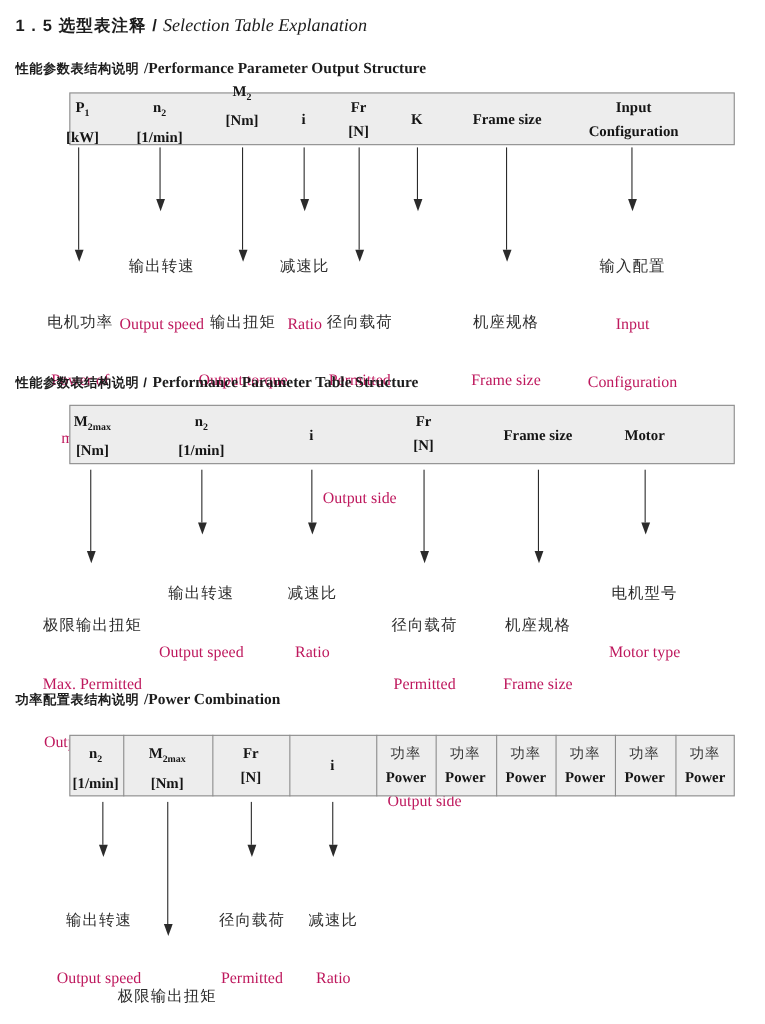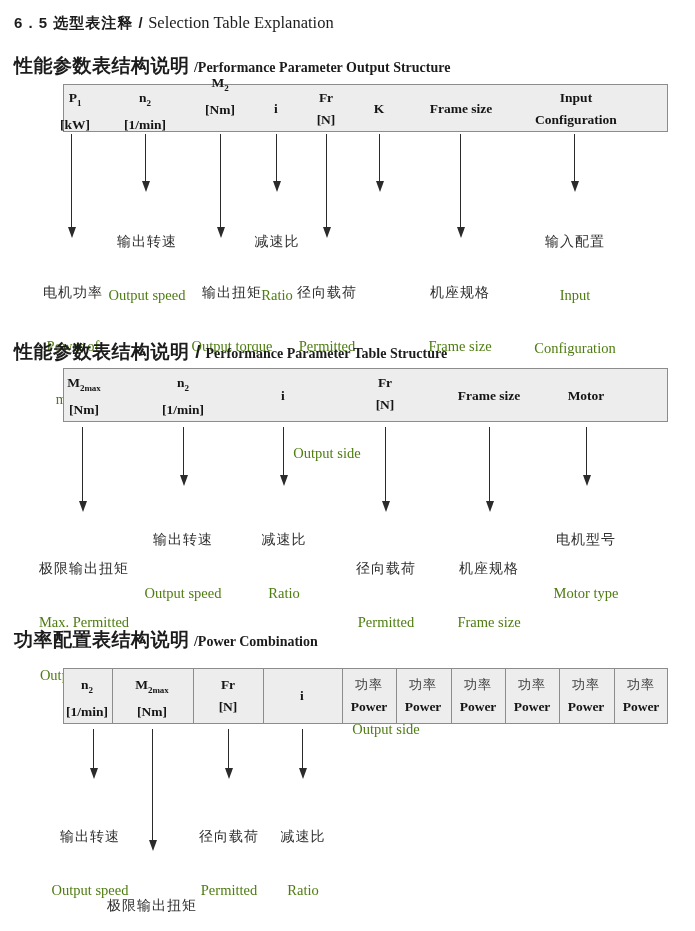--- a/index.html
+++ b/index.html
@@ -1,49 +1,49 @@
 <!DOCTYPE html>
 <html><head>
 <meta charset="utf-8">
 <style>
   html,body{margin:0;padding:0;background:#ffffff;}
   .page{position:relative;width:695px;height:931px;background:#ffffff;overflow:hidden;
         font-family:"Liberation Sans","DejaVu Sans",sans-serif;color:#1c1c1c;}
   .abs{position:absolute;}
   
   .title-cn{font-weight:bold;font-size:15px;letter-spacing:1px;}
-  .title-en{font-family:"Liberation Serif","DejaVu Serif",serif;font-size:16.5px;}
-  .head-cn{font-weight:bold;font-size:19px;letter-spacing:0.5px;}
+  .title-en{font-family:"Liberation Serif","DejaVu Serif",serif;font-size:16.5px;font-style:italic;}
+  .head-cn{font-weight:bold;font-size:12px;letter-spacing:0.5px;}
   .head-en{font-family:"Liberation Serif","DejaVu Serif",serif;font-weight:bold;font-size:14px;}
   
   .tbl{position:absolute;background:#ededed;border:1px solid #8c8c8c;box-sizing:border-box;}
   .vline{position:absolute;width:1px;background:#8c8c8c;}
   
   .hc{position:absolute;transform:translateX(-50%);text-align:center;white-space:nowrap;
       font-family:"Liberation Serif","DejaVu Serif",serif;font-weight:bold;font-size:13.5px;color:#151515;}
   .hc div{line-height:22px;}
   .hc sub{font-size:9px;}
   .pcn{font-family:"Liberation Sans","DejaVu Sans",sans-serif;font-weight:normal;font-size:13px;letter-spacing:1px;color:#3a3a3a;}
   
   .arrow{position:absolute;width:1.4px;background:#2b2b2b;}
   .arrow::after{content:"";position:absolute;left:50%;bottom:-11px;transform:translateX(-50%);
       border-left:4.6px solid transparent;border-right:4.6px solid transparent;border-top:11px solid #2b2b2b;}
   
   .callout{position:absolute;transform:translateX(-50%);text-align:center;white-space:pre;}
   .callout div{line-height:17.5px;}
   .cn{font-size:14px;letter-spacing:1px;color:#2e2e2e;}
-  .en{font-family:"Liberation Serif","DejaVu Serif",serif;font-size:14.5px;color:#4d7c0f;}
+  .en{font-family:"Liberation Serif","DejaVu Serif",serif;font-size:14.5px;color:#be185d;}
 </style>
 </head>
 <body>
 
 <div class="page">
 
   <div class="abs" style="left:14px;top:13px;">
-    <span class="title-cn">6 . 5 选型表注释 /</span>
+    <span class="title-cn">1 . 5 选型表注释 /</span>
     <span class="title-en">Selection Table Explanation</span>
   </div>
 
   <div class="abs" style="left:14px;top:53px;">
     <span class="head-cn">性能参数表结构说明</span>
     <span class="head-en">/Performance Parameter Output Structure</span>
   </div>
 
   <div class="tbl" style="left:63px;top:84px;width:605px;height:48px;"></div>
   <div class="hc" style="left:75px;top:87px;">
@@ -96,21 +96,21 @@
   <div class="callout" style="left:575px;top:197px;">
     <div class="cn">输入配置</div>
     <div class="en">Input</div>
     <div class="en">Configuration</div>
   </div>
   <div class="callout" style="left:73px;top:248px;">
     <div class="cn">电机功率</div>
     <div class="en">Power of</div>
     <div class="en">motor</div>
   </div>
-  <div class="callout" style="left:232px;top:248px;">
+  <div class="callout" style="left:221px;top:248px;">
     <div class="cn">输出扭矩</div>
     <div class="en">Output torque</div>
   </div>
   <div class="callout" style="left:327px;top:248px;">
     <div class="cn">径向载荷</div>
     <div class="en">Permitted</div>
     <div class="en">Overhung load</div>
     <div class="en">Output side</div>
   </div>
   <div class="callout" style="left:460px;top:248px;">

